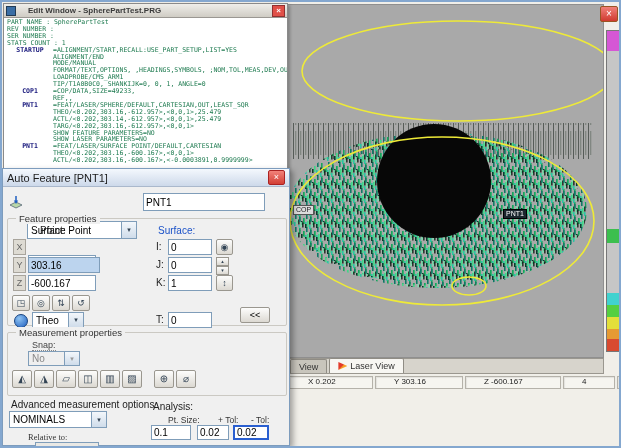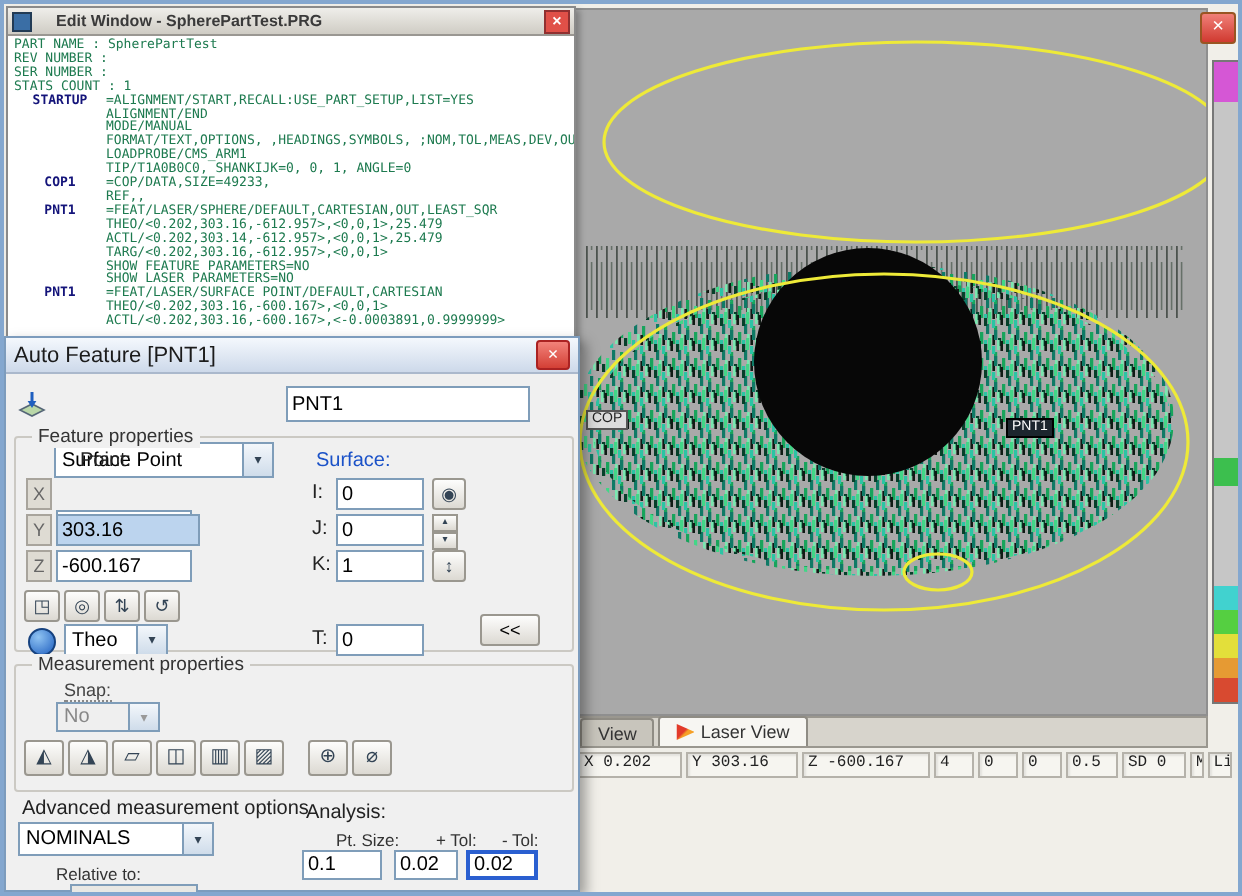--- a/index.html
+++ b/index.html
@@ -22,22 +22,22 @@
         border:1px solid #9a978f;box-sizing:border-box;display:flex;align-items:flex-end;
         padding-left:3px;gap:2px;z-index:5;}
   .vtab{height:13px;padding:0 8px;background:#c8c5bc;border:1px solid #8f8c84;border-bottom:none;
         font-size:9px;display:flex;align-items:center;gap:3px;color:#333;border-radius:2px 2px 0 0;}
   .vtab.on{background:#f7f6f2;height:14px;}
   .laser-ic{width:9px;height:8px;background:linear-gradient(135deg,#e23a2a 45%,#f6a026 55%);
             clip-path:polygon(0 0,100% 50%,0 100%);display:inline-block;}
   .status{position:absolute;left:284px;top:373px;width:333px;height:14px;display:flex;gap:2px;
           align-items:center;padding:0 3px;background:#efeee8;font-size:8px;color:#222;z-index:5;
           box-sizing:border-box;}
-  .stc,.st-unit,.st-pos{height:11px;border:1px solid #b5b2aa;background:#f6f5f0;padding:0 2px;
-          line-height:10px;white-space:nowrap;overflow:hidden;box-shadow:inset 1px 1px 1px rgba(0,0,0,.08);font-family:Liberation Mono, monospace;}
+  .stc,.st-unit,.st-pos{height:11px;border:1px solid #b5b2aa;background:#f6f5f0;padding:0 18px;
+          line-height:10px;white-space:nowrap;overflow:hidden;box-shadow:inset 1px 1px 1px rgba(0,0,0,.08);}
   .st-unit{margin-left:auto;}
   
   .editwin{position:absolute;left:1px;top:1px;width:283px;height:168px;background:#fff;
            border:1px solid #8a8a8a;z-index:20;box-shadow:2px 2px 3px rgba(0,0,0,.25);}
   .ed-title{height:13px;background:linear-gradient(#efeeea,#cfccc4);border-bottom:1px solid #9a9792;
             display:flex;align-items:center;font-size:8px;font-weight:bold;color:#3a3a3a;
             padding:0 2px;gap:12px;}
   .ed-ic{width:8px;height:8px;background:#3a6ea5;border:1px solid #223b55;flex:0 0 8px;}
   .ed-close{margin-left:auto;width:11px;height:10px;background:#e05048;color:#fff;font-size:8px;
             line-height:9px;text-align:center;border:1px solid #903030;cursor:pointer;}
@@ -264,21 +264,21 @@
             <button class="tbtn">⊕</button>
             <button class="tbtn">⌀</button>
           </div>
       </div>
 
       <span class="lab" style="left:8px;top:212px;">Advanced measurement options</span>
       <div class="combo" style="left:6px;top:224px;width:98px;height:17px;">
         <span>NOMINALS</span>
         <span class="arr">▾</span>
       </div>
-      <span class="lab small" style="left:8px;top:245px;">Relative to:</span>
+      <span class="lab small" style="left:8px;top:245px;font-family:Liberation Serif, serif;">Relative to:</span>
       <input class="txt dis" style="left: 32px; top: 255px; width: 64px; height: 14px;" disabled="">
 
       <span class="lab" style="left:150px;top:214px;">Analysis:</span>
       <span class="lab small" style="left:148px;top:228px;">Pt. Size:</span>
       <span class="lab small" style="left:198px;top:228px;">+ Tol:</span>
       <span class="lab small" style="left:231px;top:228px;">- Tol:</span>
       <input class="txt" style="left: 148px; top: 238px; width: 40px; height: 15px;" value="0.1">
       <input class="txt" style="left: 194px; top: 238px; width: 32px; height: 15px;" value="0.02">
       <input class="txt foc" style="left: 230px; top: 238px; width: 36px; height: 15px;" value="0.02">
     </div>

